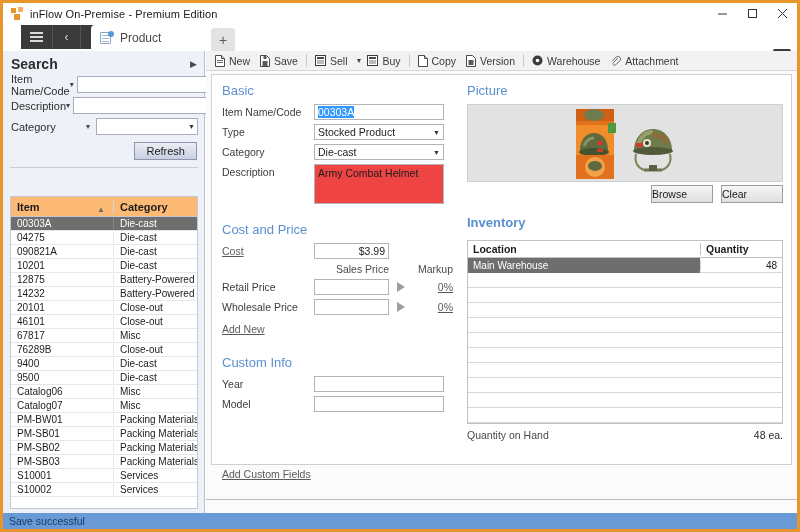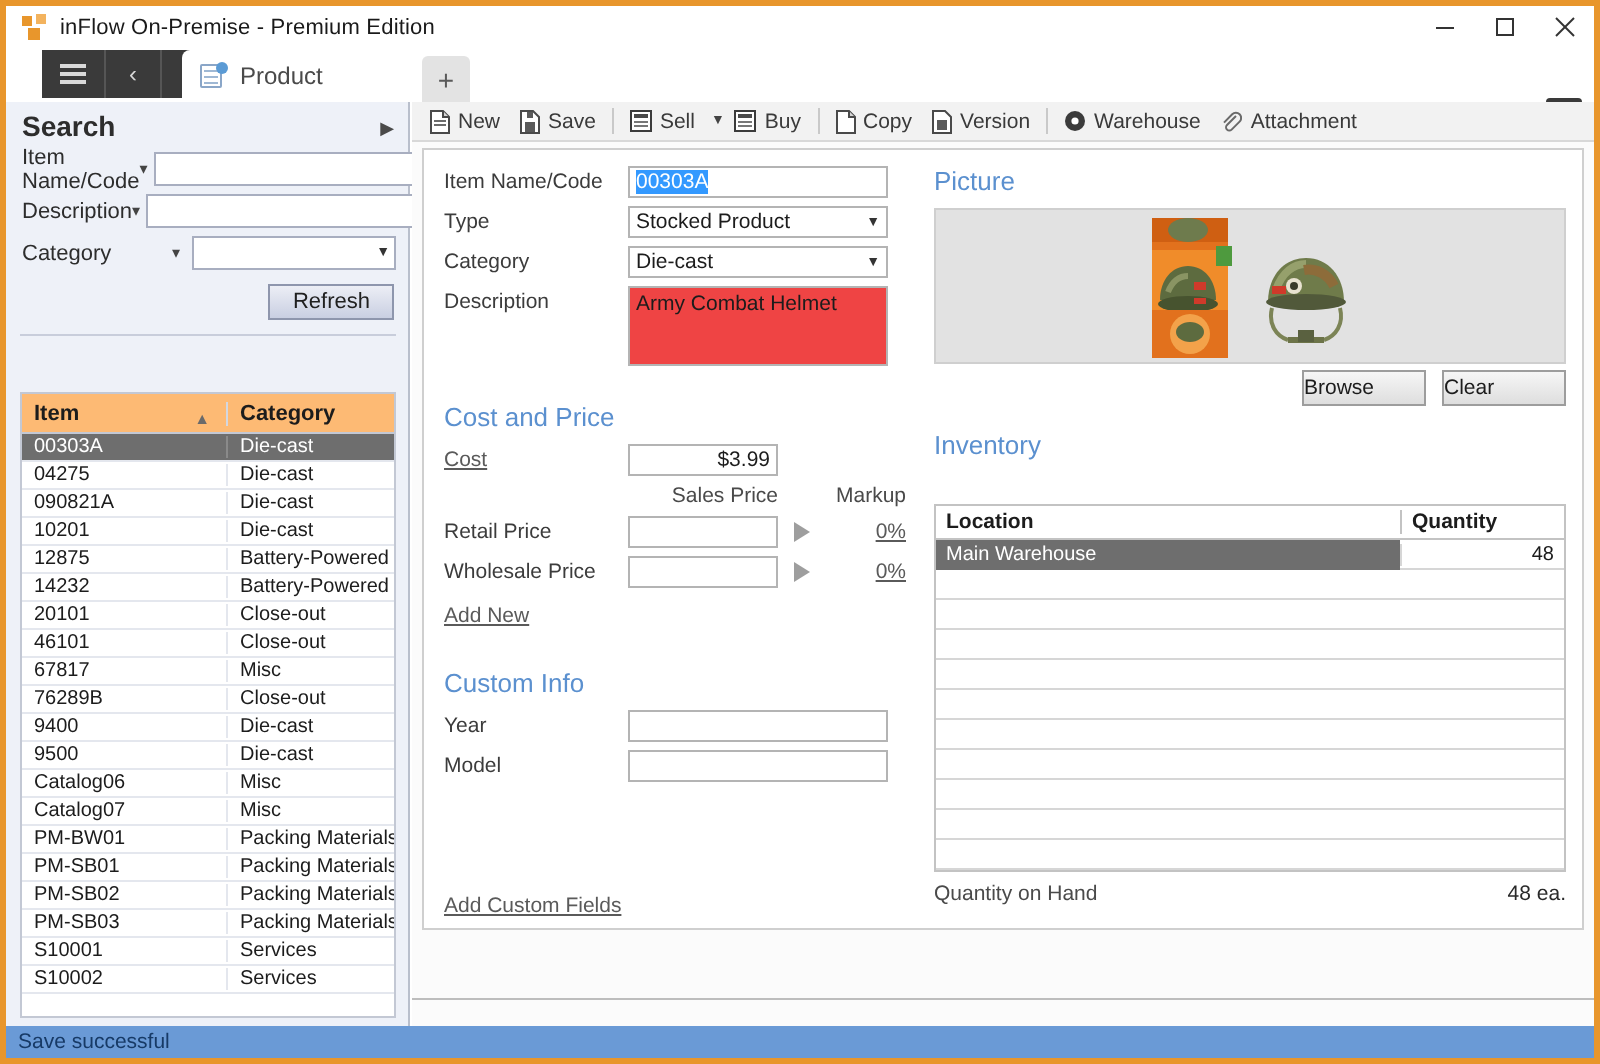--- a/index.html
+++ b/index.html
@@ -535,20 +535,21 @@
               </svg>
           </span>
           <span>Attachment</span>
         </div>
       </div>
 
       <div class="panel">
 
         <div style="position:absolute;left:10px;top:8px;width:250px;">
 
+          <div class="sect-title" style="margin-bottom:6px;">Basic</div>
           <div class="frow">
             <span class="fl">Item Name/Code</span>
             <span class="fin" style="width:130px;display:flex;align-items:center;">
               <span style="background:#3399ff;color:#fff;">00303A</span>
             </span>
           </div>
           <div class="frow">
             <span class="fl">Type</span>
             <span class="fcombo" style="width:130px;">
               <span>Stocked Product</span>
@@ -659,21 +660,21 @@
                 <path d="M130 65h18" stroke="#6d7449" stroke-width="3" fill="none"></path>
                 <rect x="135" y="60" width="8" height="6" fill="#5a6140"></rect>
               </g>
             </svg>
           </div>
           <div style="display:flex;justify-content:flex-end;gap:8px;margin-top:3px;">
             <span class="btn-std" style="width:62px;">Browse</span>
             <span class="btn-std" style="width:62px;">Clear</span>
           </div>
 
-          <div class="sect-title" style="margin-top:12px;margin-bottom:22px;">Inventory</div>
+          <div class="sect-title" style="margin-top:12px;margin-bottom:10px;font-weight:bold;">Inventory</div>
           <div class="invtable">
             <div class="inv-head">
               <div class="ic1">Location</div>
               <div class="ic2">Quantity</div>
             </div>
             <div id="inv-rows">
                 <div class="inv-row sel">
                   <div class="ic1">Main Warehouse</div>
                   <div class="ic2">48</div>
                 </div>

